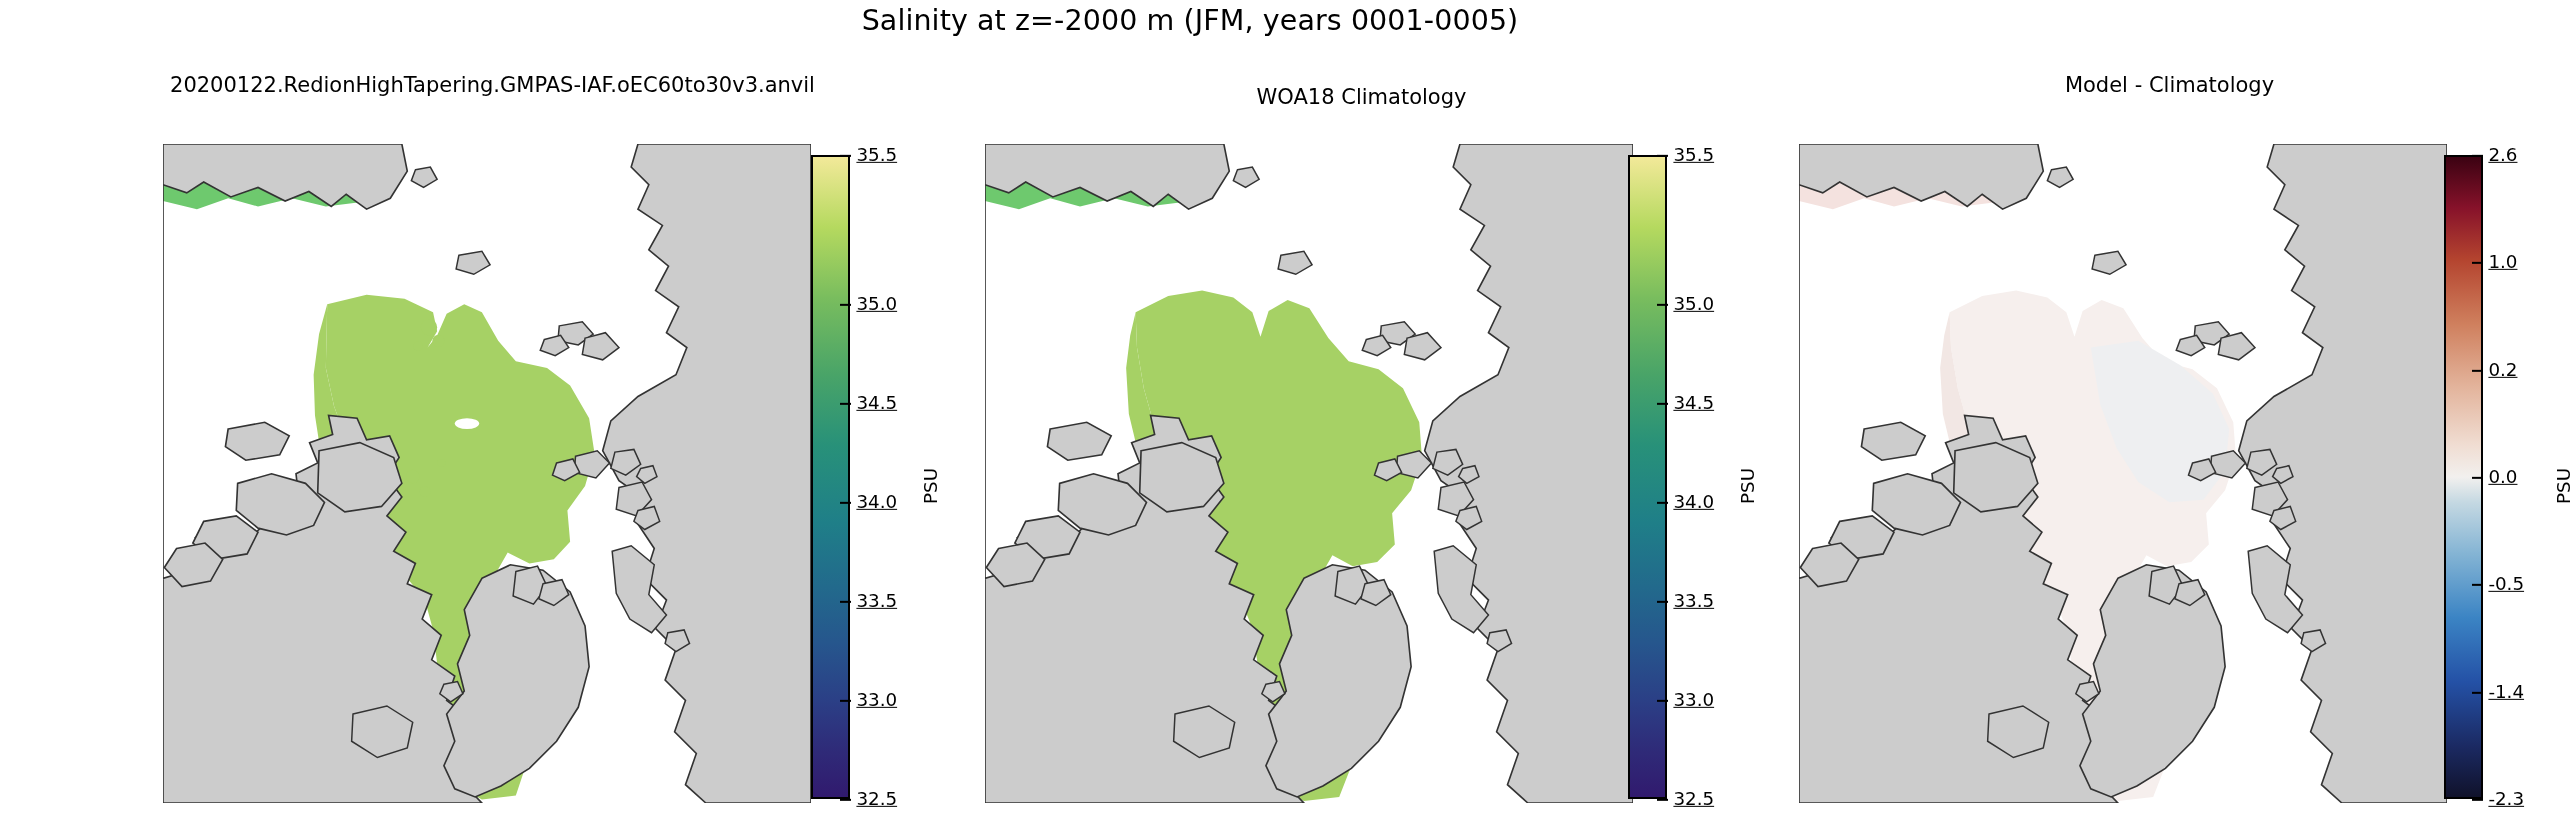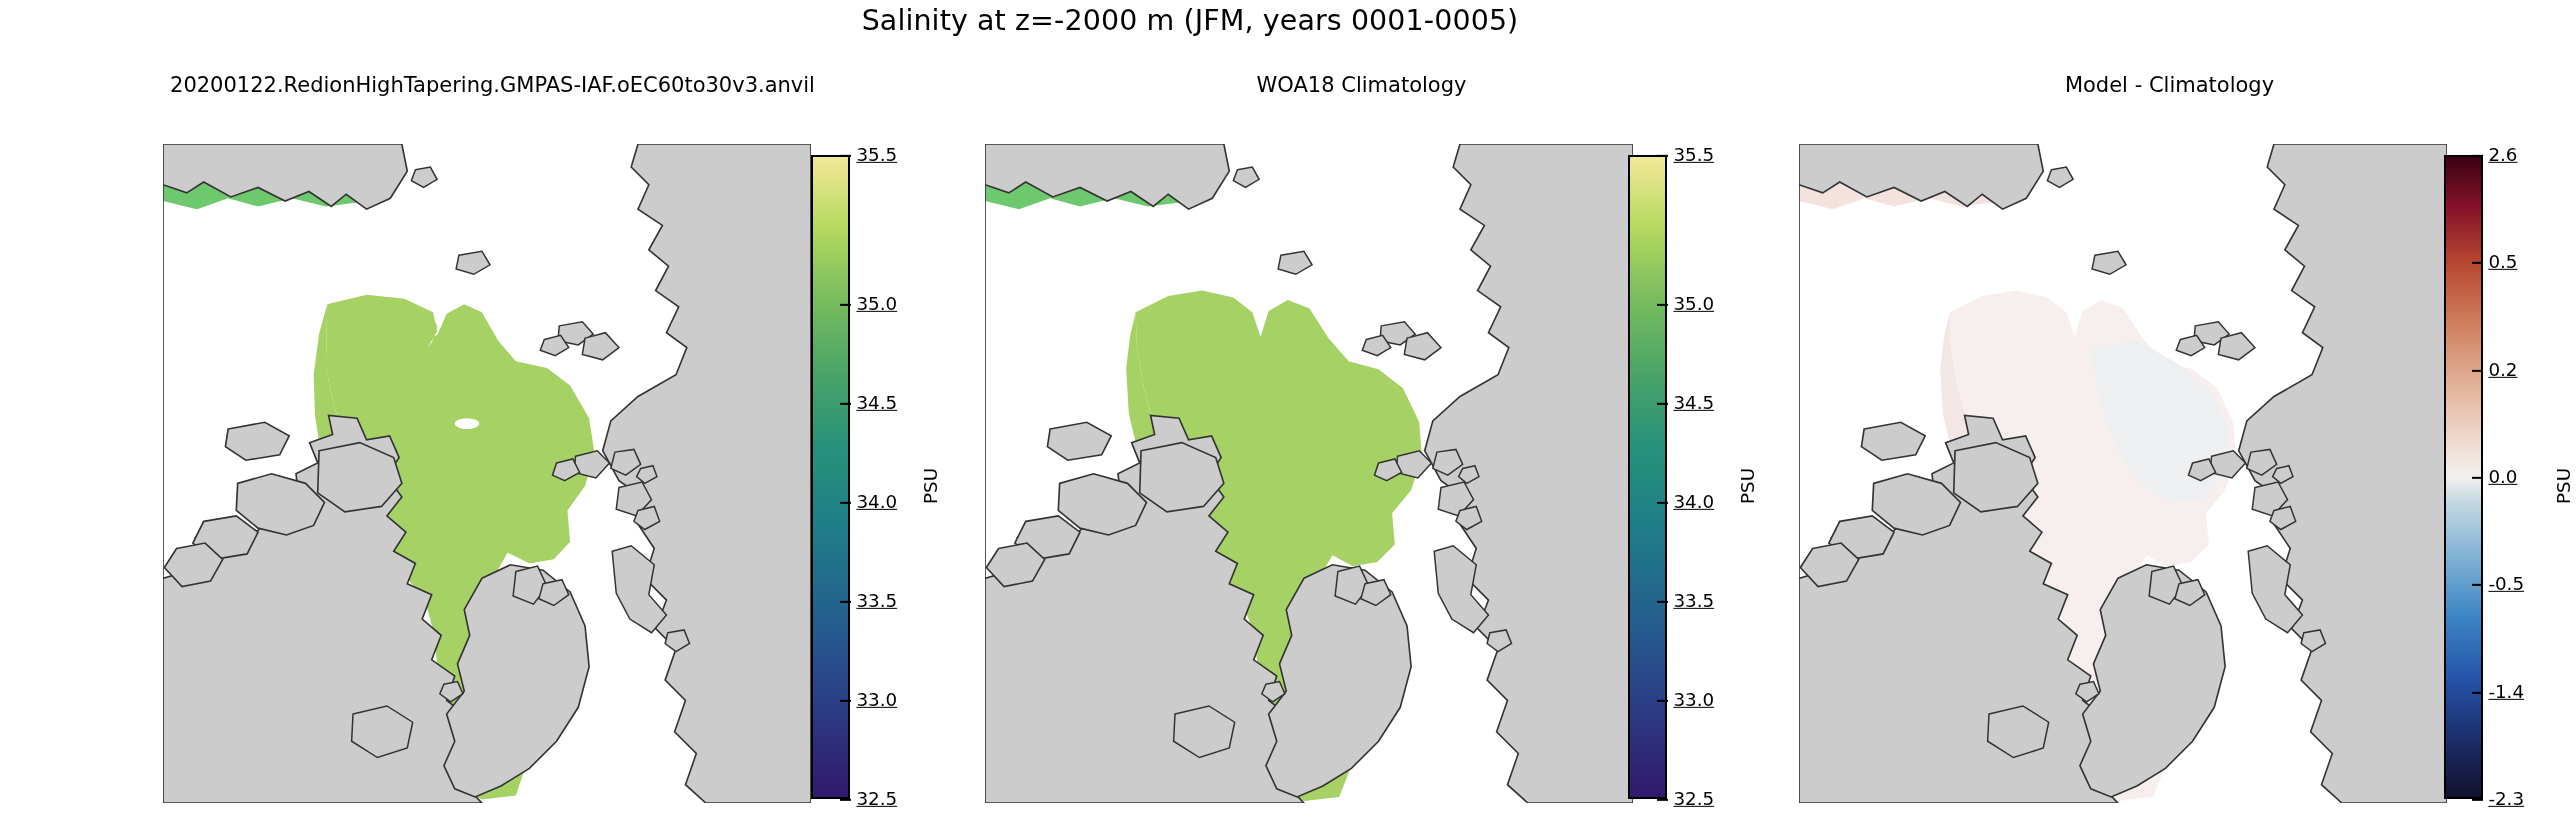--- a/index.html
+++ b/index.html
@@ -5,21 +5,21 @@
   html,body{margin:0;padding:0;background:#ffffff;}
   body{width:2576px;height:823px;position:relative;
        font-family:"DejaVu Sans","Liberation Sans",sans-serif;
        color:#000;overflow:hidden;}
 
   
   #fig-title{position:absolute;left:0;top:4.1px;width:2380px;text-align:center;
              font-size:28.5px;letter-spacing:0.1px;}
   .panel-title{position:absolute;top:73px;text-align:center;font-size:21px;}
   #t1{left:0;   width:985px;}
-  #t2{left:869px;width:985px;}
+  #t2{left:869px;width:985px;margin-top:12px;}
   #t3{left:1677px;width:985px;}
 
   
   .map{position:absolute;top:144px;width:648px;height:659px;
        background:#ffffff;overflow:hidden;}
   #map1{left:163px;}
   #map2{left:985px;}
   #map3{left:1799px;}
   .map svg{display:block;width:648px;height:659px;}
 
@@ -246,17 +246,17 @@
 </svg>
 </div>
 
 <div class="cbar cb-diff" id="cb3"></div>
 <div class="ticks" id="tk3">
   <div class="tick" style="top:100%"><span class="dash"></span><span>-2.3</span></div>
   <div class="tick" style="top:83.33%"><span class="dash"></span><span>-1.4</span></div>
   <div class="tick" style="top:66.67%"><span class="dash"></span><span>-0.5</span></div>
   <div class="tick" style="top:50%"><span class="dash"></span><span>0.0</span></div>
   <div class="tick" style="top:33.33%"><span class="dash"></span><span>0.2</span></div>
-  <div class="tick" style="top:16.67%"><span class="dash"></span><span>0.5</span></div>
+  <div class="tick" style="top:16.67%"><span class="dash"></span><span>1.0</span></div>
   <div class="tick" style="top:0%"><span class="dash"></span><span>2.6</span></div>
 </div>
 <div class="cb-label" id="lb3">PSU</div>
 
 
 </body></html>

